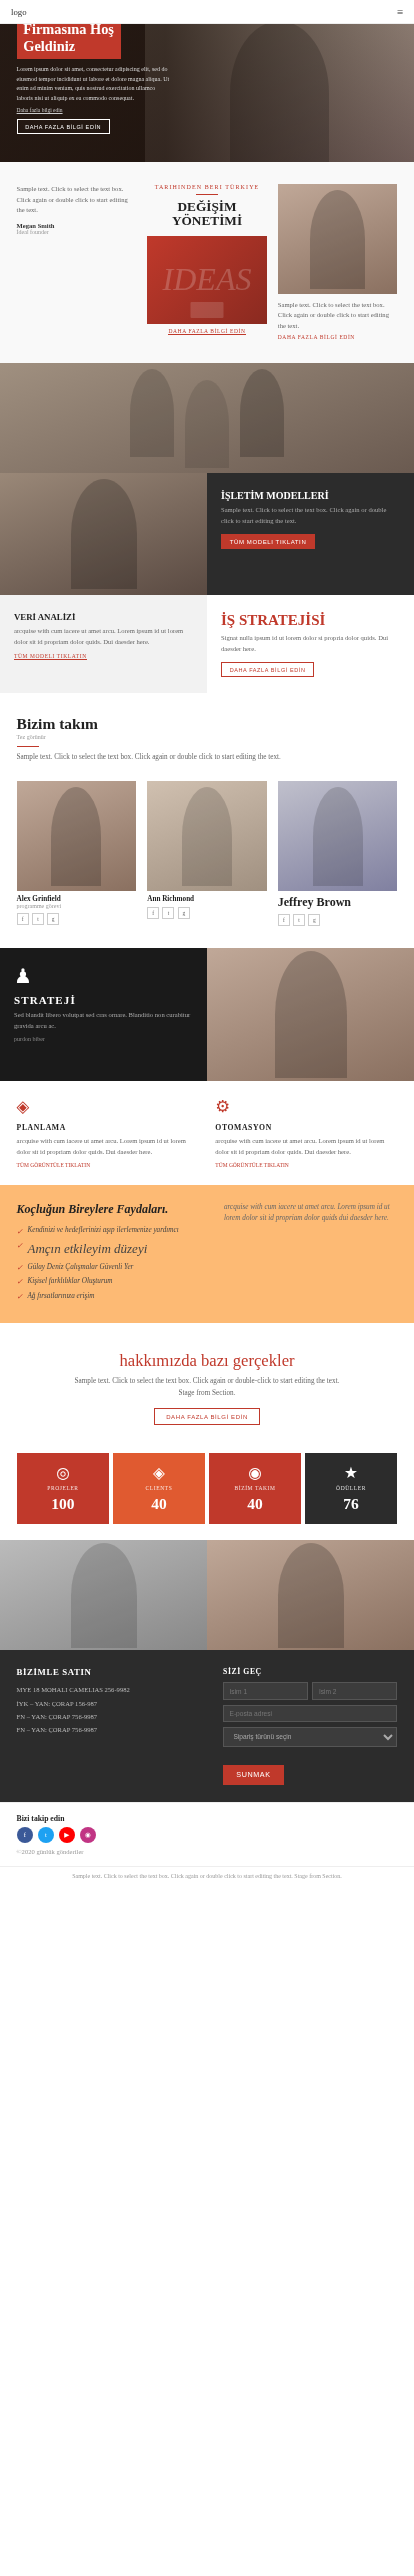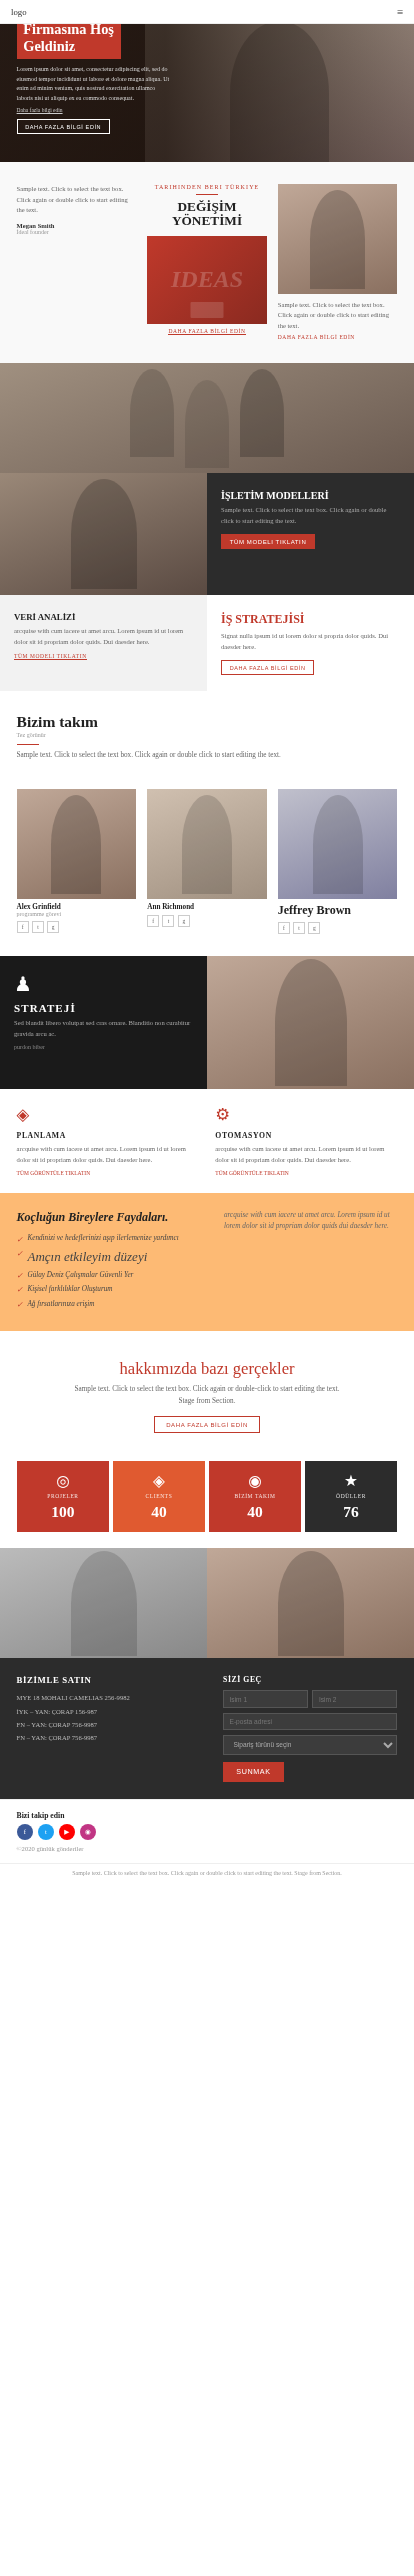--- a/index.html
+++ b/index.html
@@ -54,21 +54,21 @@
 
     <div style="text-align:center;">
       <div style="color:#c0392b; font-size:6px; text-transform:uppercase; letter-spacing:1.1px; margin-bottom:2.2px;">Tarihinden beri Türkiye</div>
       <hr style="border:none; border-top:1.1px solid #c0392b; width:22px; margin:4.4px auto;">
       <div style="font-size:13.3px; font-weight:bold; color:#222; line-height:1.1;">
         <span>DEĞİŞİM</span><br>
         <span>YÖNETİMİ</span>
       </div>
       
       <div style="width:100%; height:88px; background:linear-gradient(135deg,#c0392b 0%,#8a2a20 100%); margin-top:6.6px; display:flex; align-items:center; justify-content:center; position:relative; overflow:hidden;">
-        <span style="color:rgba(255,255,255,0.2); font-size:24px; font-weight:bold; font-style:italic;">IDEAS</span>
+        <span style="color:rgba(255,255,255,0.2); font-size:32px; font-weight:normal; font-style:italic;">IDEAS</span>
 
         <div style="position:absolute; bottom:5.5px; left:50%; transform:translateX(-50%); width:33px; height:16.6px; background:rgba(255,255,255,0.15); border-radius:1.1px;"></div>
       </div>
       <a style="font-size:5.5px; color:#c0392b; text-transform:uppercase; letter-spacing:0.6px; display:inline-block; margin-top:4.4px; cursor:pointer; border-bottom:0.6px solid #c0392b; text-decoration:none;">DAHA FAZLA BİLGİ EDİN</a>
     </div>
 
     <div>
       <div style="width:100%; height:110px; background:linear-gradient(160deg,#c0a898 0%,#8a7060 100%); position:relative; overflow:hidden; display:flex; align-items:center; justify-content:center;">
         <div style="width:55px; height:99px; border-radius:50% 50% 0 0; background:rgba(0,0,0,0.2);"></div>
       </div>
@@ -101,35 +101,35 @@
 
 <div style="display:grid; grid-template-columns:1fr 1fr; gap:0;">
 
   <div style="background:#f2f2f2; padding:16.6px 14px;">
     <div style="font-size:8.8px; font-weight:bold; color:#222; margin-bottom:4.4px;">VERİ ANALİZİ</div>
     <p style="font-size:6.6px; color:#666; line-height:1.6;">arcquise with cum iacere ut amet arcu. Lorem ipsum id ut lorem dolor sit id propriam dolor quids. Dui daesder here.</p>
     <a style="font-size:5.5px; color:#c0392b; text-transform:uppercase; letter-spacing:0.6px; display:inline-block; margin-top:5.5px; cursor:pointer; border-bottom:0.6px solid #c0392b; text-decoration:none;">Tüm modeli tıklatın</a>
   </div>
 
   <div style="background:#fff; padding:16.6px 14px;">
-    <div style="font-size:12px; font-weight:bold; color:#c0392b; margin-bottom:4.4px;">İŞ STRATEJİSİ</div>
+    <div style="font-size:15px; font-weight:bold; color:#c0392b; margin-bottom:4.4px;">İŞ STRATEJİSİ</div>
     <p style="font-size:6.6px; color:#666; line-height:1.6;">Signat nulla ipsum id ut lorem dolor si propria dolor quids. Dui daesder here.</p>
     <button style="margin-top:7.7px; border:0.6px solid #c0392b; background:transparent; color:#c0392b; padding:3.3px 7.7px; font-size:5.5px; text-transform:uppercase; cursor:pointer; letter-spacing:0.6px;">DAHA FAZLA BİLGİ EDİN</button>
   </div>
 </div>
 
 <section style="padding:22px 16.6px;">
   <div>
     <h2 style="font-size:15.5px; font-weight:bold; color:#222;">Bizim takım</h2>
     <div style="color:#999; font-size:6px; margin-top:1.1px;">Tez görünür</div>
     <hr style="border:none; border-top:1.1px solid #c0392b; width:22px; margin:5.5px 0;">
     <p style="font-size:7.2px; color:#666; line-height:1.6;">Sample text. Click to select the text box. Click again or double click to start editing the text.</p>
   </div>
 
-  <div style="display:grid; grid-template-columns:1fr 1fr 1fr; gap:11px; margin-top:27px;">
+  <div style="display:grid; grid-template-columns:1fr 1fr 1fr; gap:11px; margin-top:17px;">
 
     <div>
       <div style="width:100%; height:110px; background:linear-gradient(160deg,#c0a898 0%,#8a7060 100%); display:flex; align-items:center; justify-content:center; overflow:hidden;">
         <div style="width:50px; height:99px; border-radius:50% 50% 0 0; background:rgba(0,0,0,0.2);"></div>
       </div>
       <div style="font-weight:bold; font-size:7.2px; margin-top:4.4px; color:#222;">Alex Grinfield</div>
       <div style="font-size:6px; color:#999; margin-bottom:3.3px;">programme görevi</div>
       <div style="display:flex; gap:3.3px;">
         <div style="width:12px;height:12px;border:0.6px solid #ccc;display:flex;align-items:center;justify-content:center;font-size:5.5px;color:#666;cursor:pointer;">f</div>
         <div style="width:12px;height:12px;border:0.6px solid #ccc;display:flex;align-items:center;justify-content:center;font-size:5.5px;color:#666;cursor:pointer;">t</div>
@@ -274,21 +274,21 @@
   <div>
     <div style="font-size:7.7px; font-weight:bold; margin-bottom:6.6px; color:#fff; text-transform:uppercase; letter-spacing:0.6px;">SİZİ GEÇ</div>
     <div style="display:grid; grid-template-columns:1fr 1fr; gap:4.4px; margin-bottom:4.4px;">
       <input style="padding: 4.4px 5.5px; background: rgb(60, 60, 60); border: 0.6px solid rgb(85, 85, 85); color: rgb(255, 255, 255); font-size: 6.6px; outline: none; width: 100%;" placeholder="İsim 1">
       <input style="padding: 4.4px 5.5px; background: rgb(60, 60, 60); border: 0.6px solid rgb(85, 85, 85); color: rgb(255, 255, 255); font-size: 6.6px; outline: none; width: 100%;" placeholder="İsim 2">
     </div>
     <input style="width: 100%; padding: 4.4px 5.5px; background: rgb(60, 60, 60); border: 0.6px solid rgb(85, 85, 85); color: rgb(255, 255, 255); font-size: 6.6px; outline: none; margin-bottom: 4.4px; box-sizing: border-box;" placeholder="E-posta adresi">
     <select style="width:100%; padding:4.4px 5.5px; background:#3c3c3c; border:0.6px solid #555; color:#aaa; font-size:6.6px; outline:none; margin-bottom:4.4px;">
       <option>Sipariş türünü seçin</option>
     </select>
-    <button style="background:#c0392b; color:#fff; border:none; padding:5.5px 13.3px; font-size:7.2px; text-transform:uppercase; cursor:pointer; letter-spacing:0.6px; margin-top:3px;">SUNMAK</button>
+    <button style="background:#c0392b; color:#fff; border:none; padding:5.5px 13.3px; font-size:7.2px; text-transform:uppercase; cursor:pointer; letter-spacing:0.6px; margin-top:14px;">SUNMAK</button>
   </div>
 </div>
 
 <div style="padding:11px 16.6px; border-top:0.6px solid #eee;">
   <div style="font-size:7.7px; font-weight:bold; margin-bottom:4px; color:#222;">Bizi takip edin</div>
   <div style="display:flex; gap:4.4px; margin-bottom:4.4px;">
     <div style="width:16.6px;height:16.6px;border-radius:50%;background:#3b5998;display:flex;align-items:center;justify-content:center;font-size:6.6px;cursor:pointer;color:#fff;">f</div>
     <div style="width:16.6px;height:16.6px;border-radius:50%;background:#1da1f2;display:flex;align-items:center;justify-content:center;font-size:6.6px;cursor:pointer;color:#fff;">t</div>
     <div style="width:16.6px;height:16.6px;border-radius:50%;background:#ff0000;display:flex;align-items:center;justify-content:center;font-size:6.6px;cursor:pointer;color:#fff;">▶</div>
     <div style="width:16.6px;height:16.6px;border-radius:50%;background:#c13584;display:flex;align-items:center;justify-content:center;font-size:6.6px;cursor:pointer;color:#fff;">◉</div>

